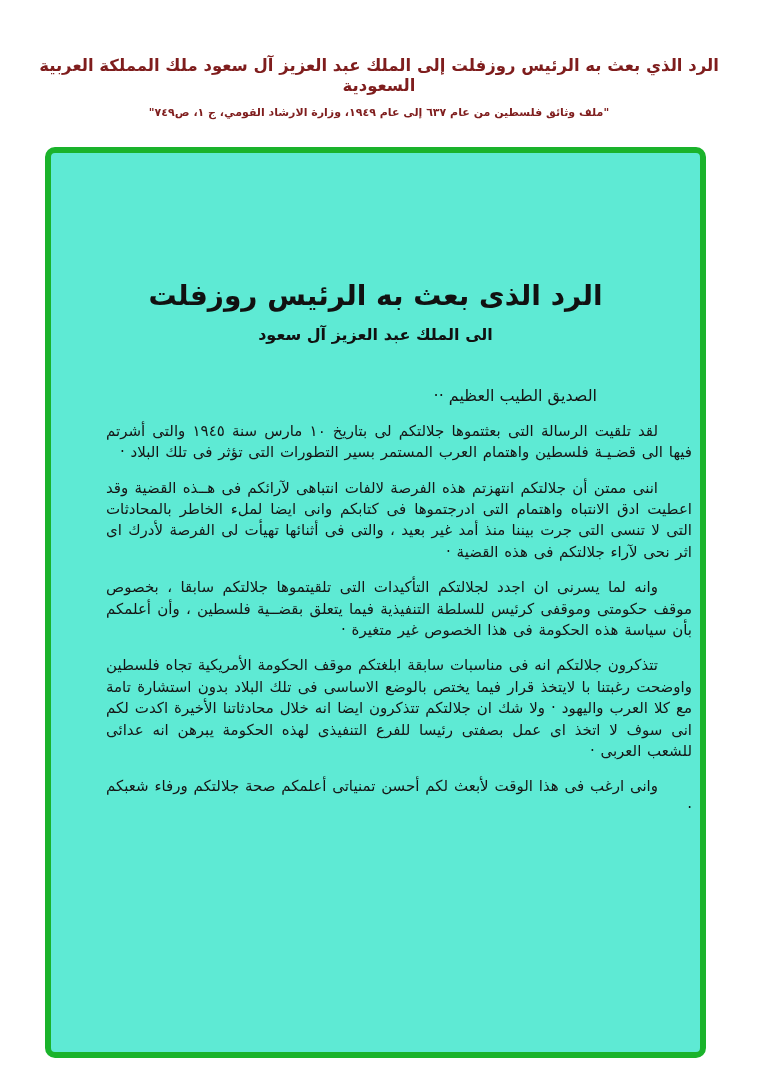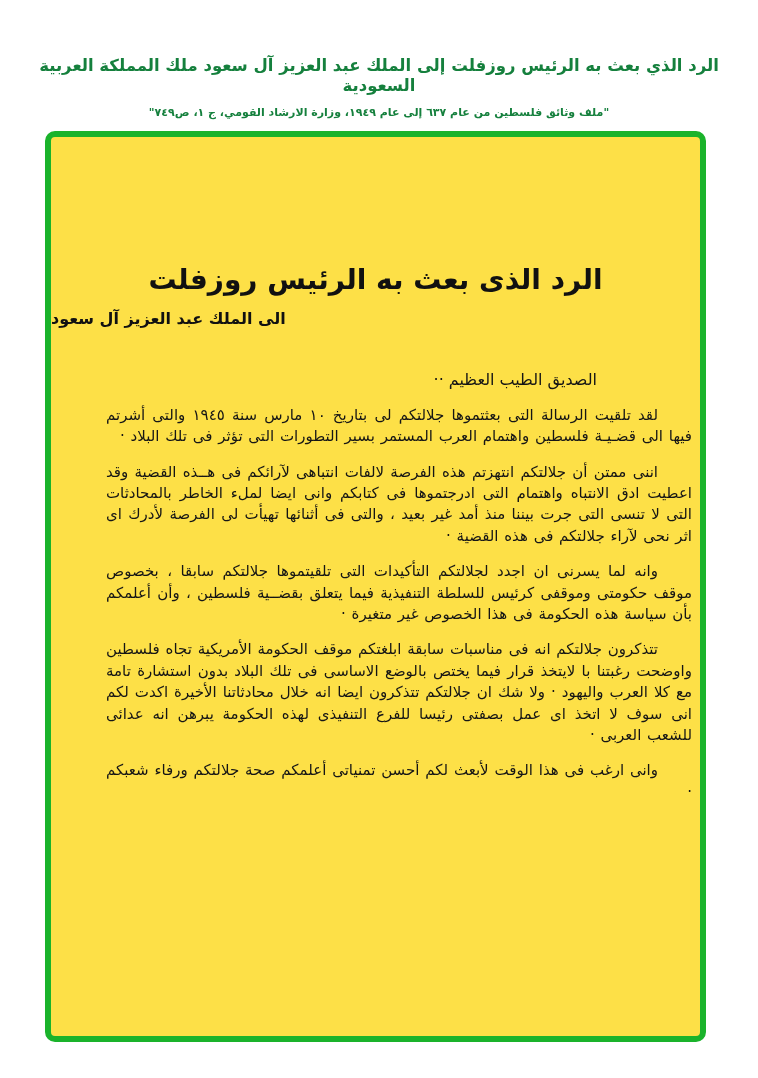--- a/index.html
+++ b/index.html
@@ -17,53 +17,53 @@
     height: 1078px;
     background: #ffffff;
   }
   .page-header {
     position: absolute;
     top: 56px;
     left: 0;
     width: 758px;
     text-align: center;
     direction: rtl;
-    color: #15803d;
+    color: #7f1d1d;
   }
   .header-title {
     font-size: 16.5px;
     font-weight: bold;
     line-height: 1.2;
   }
   .header-source {
     font-size: 11px;
     font-weight: bold;
     margin-top: 10px;
   }
   .document-frame {
     position: absolute;
     left: 45px;
-    top: 131px;
+    top: 147px;
     width: 649px;
     height: 899px;
     border: 6px solid #1ab32b;
     border-radius: 10px;
-    background: #fde047;
+    background: #5eead4;
     box-sizing: content-box;
   }
   .doc-title {
     margin-top: 126px;
     text-align: center;
     direction: rtl;
     font-size: 28px;
     font-weight: bold;
     color: #111111;
   }
   .doc-subtitle {
-    text-align: left;
+    text-align: center;
     direction: rtl;
     font-size: 16px;
     font-weight: bold;
     color: #111111;
   }
   .doc-subtitle.first { margin-top: 13px; }
   .doc-subtitle.second { margin-top: 7px; }
   .doc-body {
     direction: rtl;
     padding: 0 8px 0 34px;

